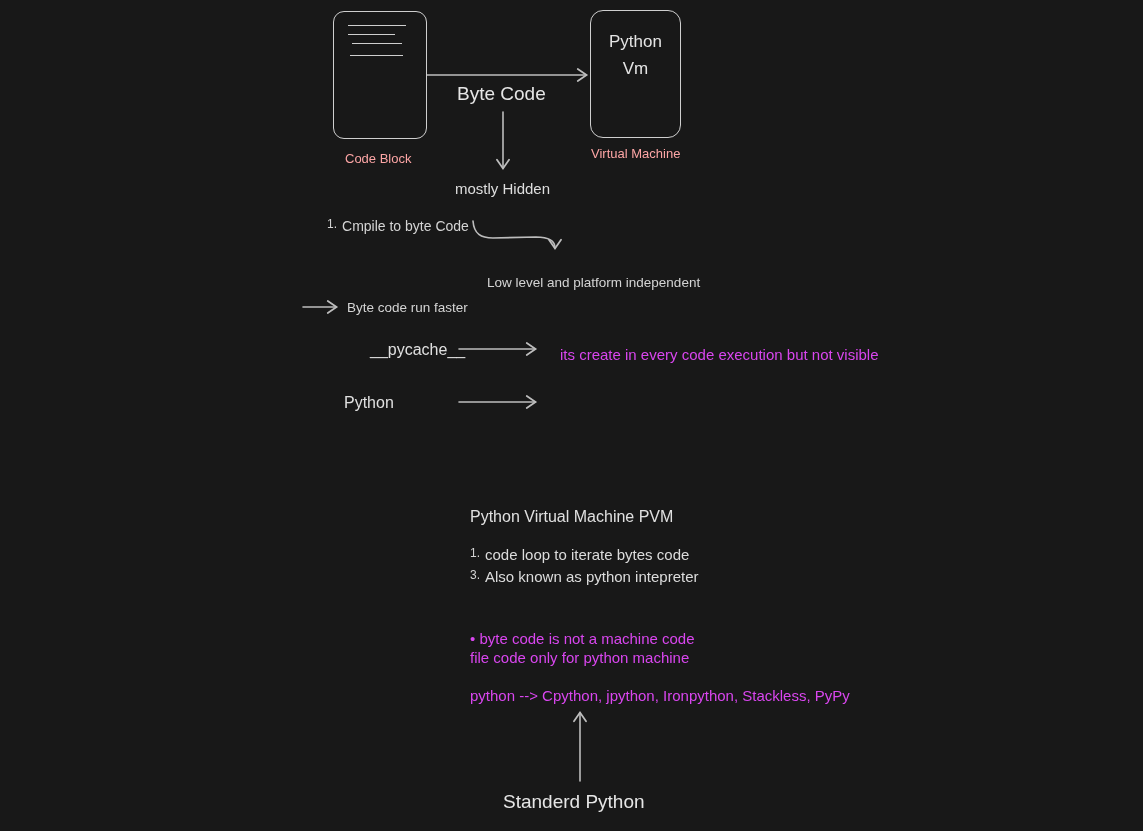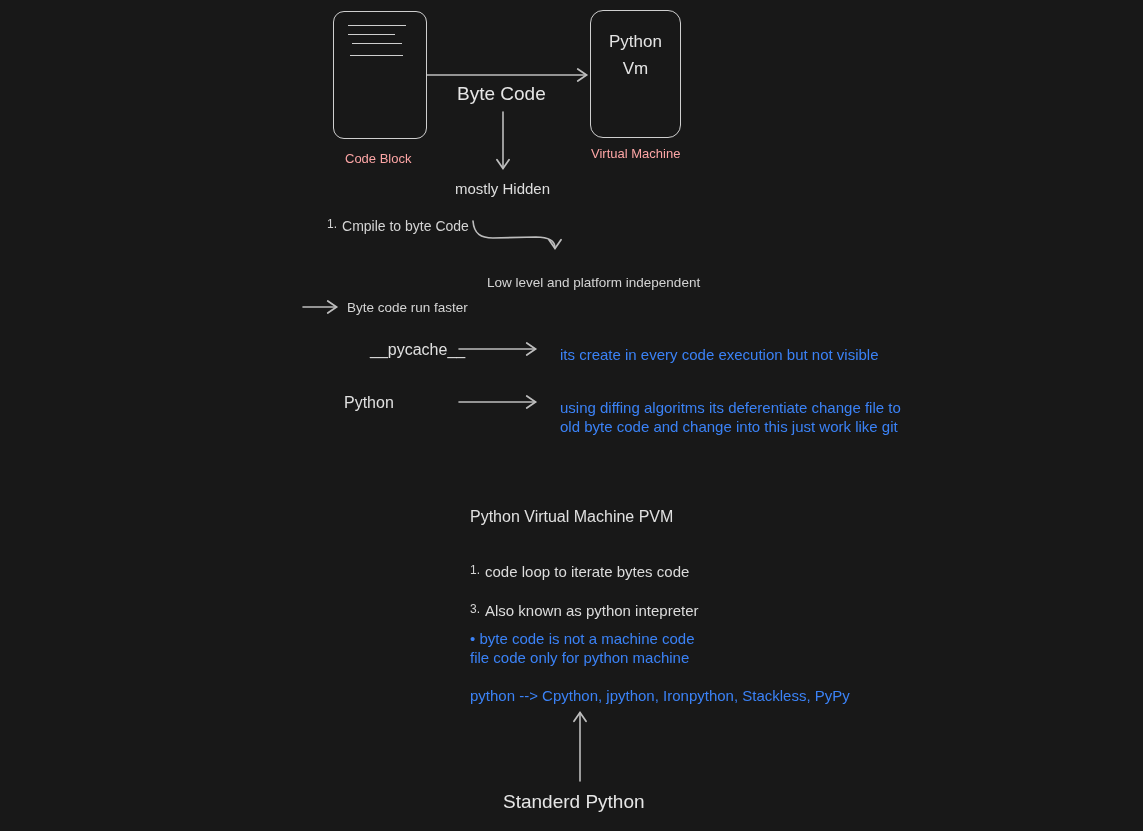--- a/index.html
+++ b/index.html
@@ -29,23 +29,23 @@
   .doc-lines div:nth-child(3){width:50px;margin-left:4px;margin-bottom:11px;}
   .doc-lines div:nth-child(4){width:53px;margin-left:2px;}
 
   .vm-text{position:absolute;left:0;top:17px;width:100%;text-align:center;font-size:17px;line-height:27px;color:#e4e4e4;}
 
   .caption{font-size:13px;color:#fca5a5;white-space:nowrap;}
   .big-label{font-size:19px;color:#e6e6e6;white-space:nowrap;}
   .mid-label{font-size:15px;color:#dedede;white-space:nowrap;}
   .small-label{font-size:13.5px;color:#d4d4d4;white-space:nowrap;}
   .term{font-size:16px;color:#e0e0e0;white-space:nowrap;}
-  .para{font-size:15px;line-height:19px;color:#3b82f6;}
+  .para{font-size:15px;line-height:19px;color:#d946ef;}
   .sup-num{font-size:12px;position:relative;top:-3px;margin-right:5px;color:#d4d4d4;}
-  .list-row{white-space:nowrap;font-size:15px;line-height:19.5px;color:#dcdcdc;margin-top:17px;}
+  .list-row{white-space:nowrap;font-size:15px;line-height:19.5px;color:#dcdcdc;}
 </style>
 </head>
 <body>
 
 <div id="canvas">
 
   <svg id="arrow-layer" viewBox="0 0 1143 831">
     <defs>
       <marker id="ah" viewBox="-10 -8 12 16" refX="-0.5" refY="0" markerWidth="11" markerHeight="11" orient="auto">
         <path d="M-8,-5.5 L0,0 L-8,5.5" fill="none" stroke="#bdbdbd" stroke-width="1.6" stroke-linecap="round"></path>
@@ -88,21 +88,20 @@
     <span class="sup-num">1.</span><span>Cmpile to byte Code</span>
   </div>
   <div class="abs small-label" style="left:487px;top:275px;">Low level and platform independent</div>
 
   <div class="abs small-label" style="left:347px;top:300px;">Byte code run faster</div>
 
   <div class="abs term" style="left:344px;top:341px;margin-left:26px;">__pycache__</div>
   <div class="abs para" style="left:560px;top:345px;width:352px;">its create in every code execution but not visible</div>
 
   <div class="abs term" style="left:344px;top:394px;">Python</div>
-  <div class="abs para" style="left:560px;top:398px;width:352px;">using diffing algoritms its deferentiate change file to old byte code and change into this just work like git</div>
 
   <div class="abs term" style="left:470px;top:508px;">Python Virtual Machine PVM</div>
 
   <div class="abs" style="left:470px;top:545px;">
     <div class="list-row">
       <span class="sup-num">1.</span><span>code loop to iterate bytes code</span>
     </div>
     <div class="list-row">
       <span class="sup-num">3.</span><span>Also known as python intepreter</span>
     </div>

